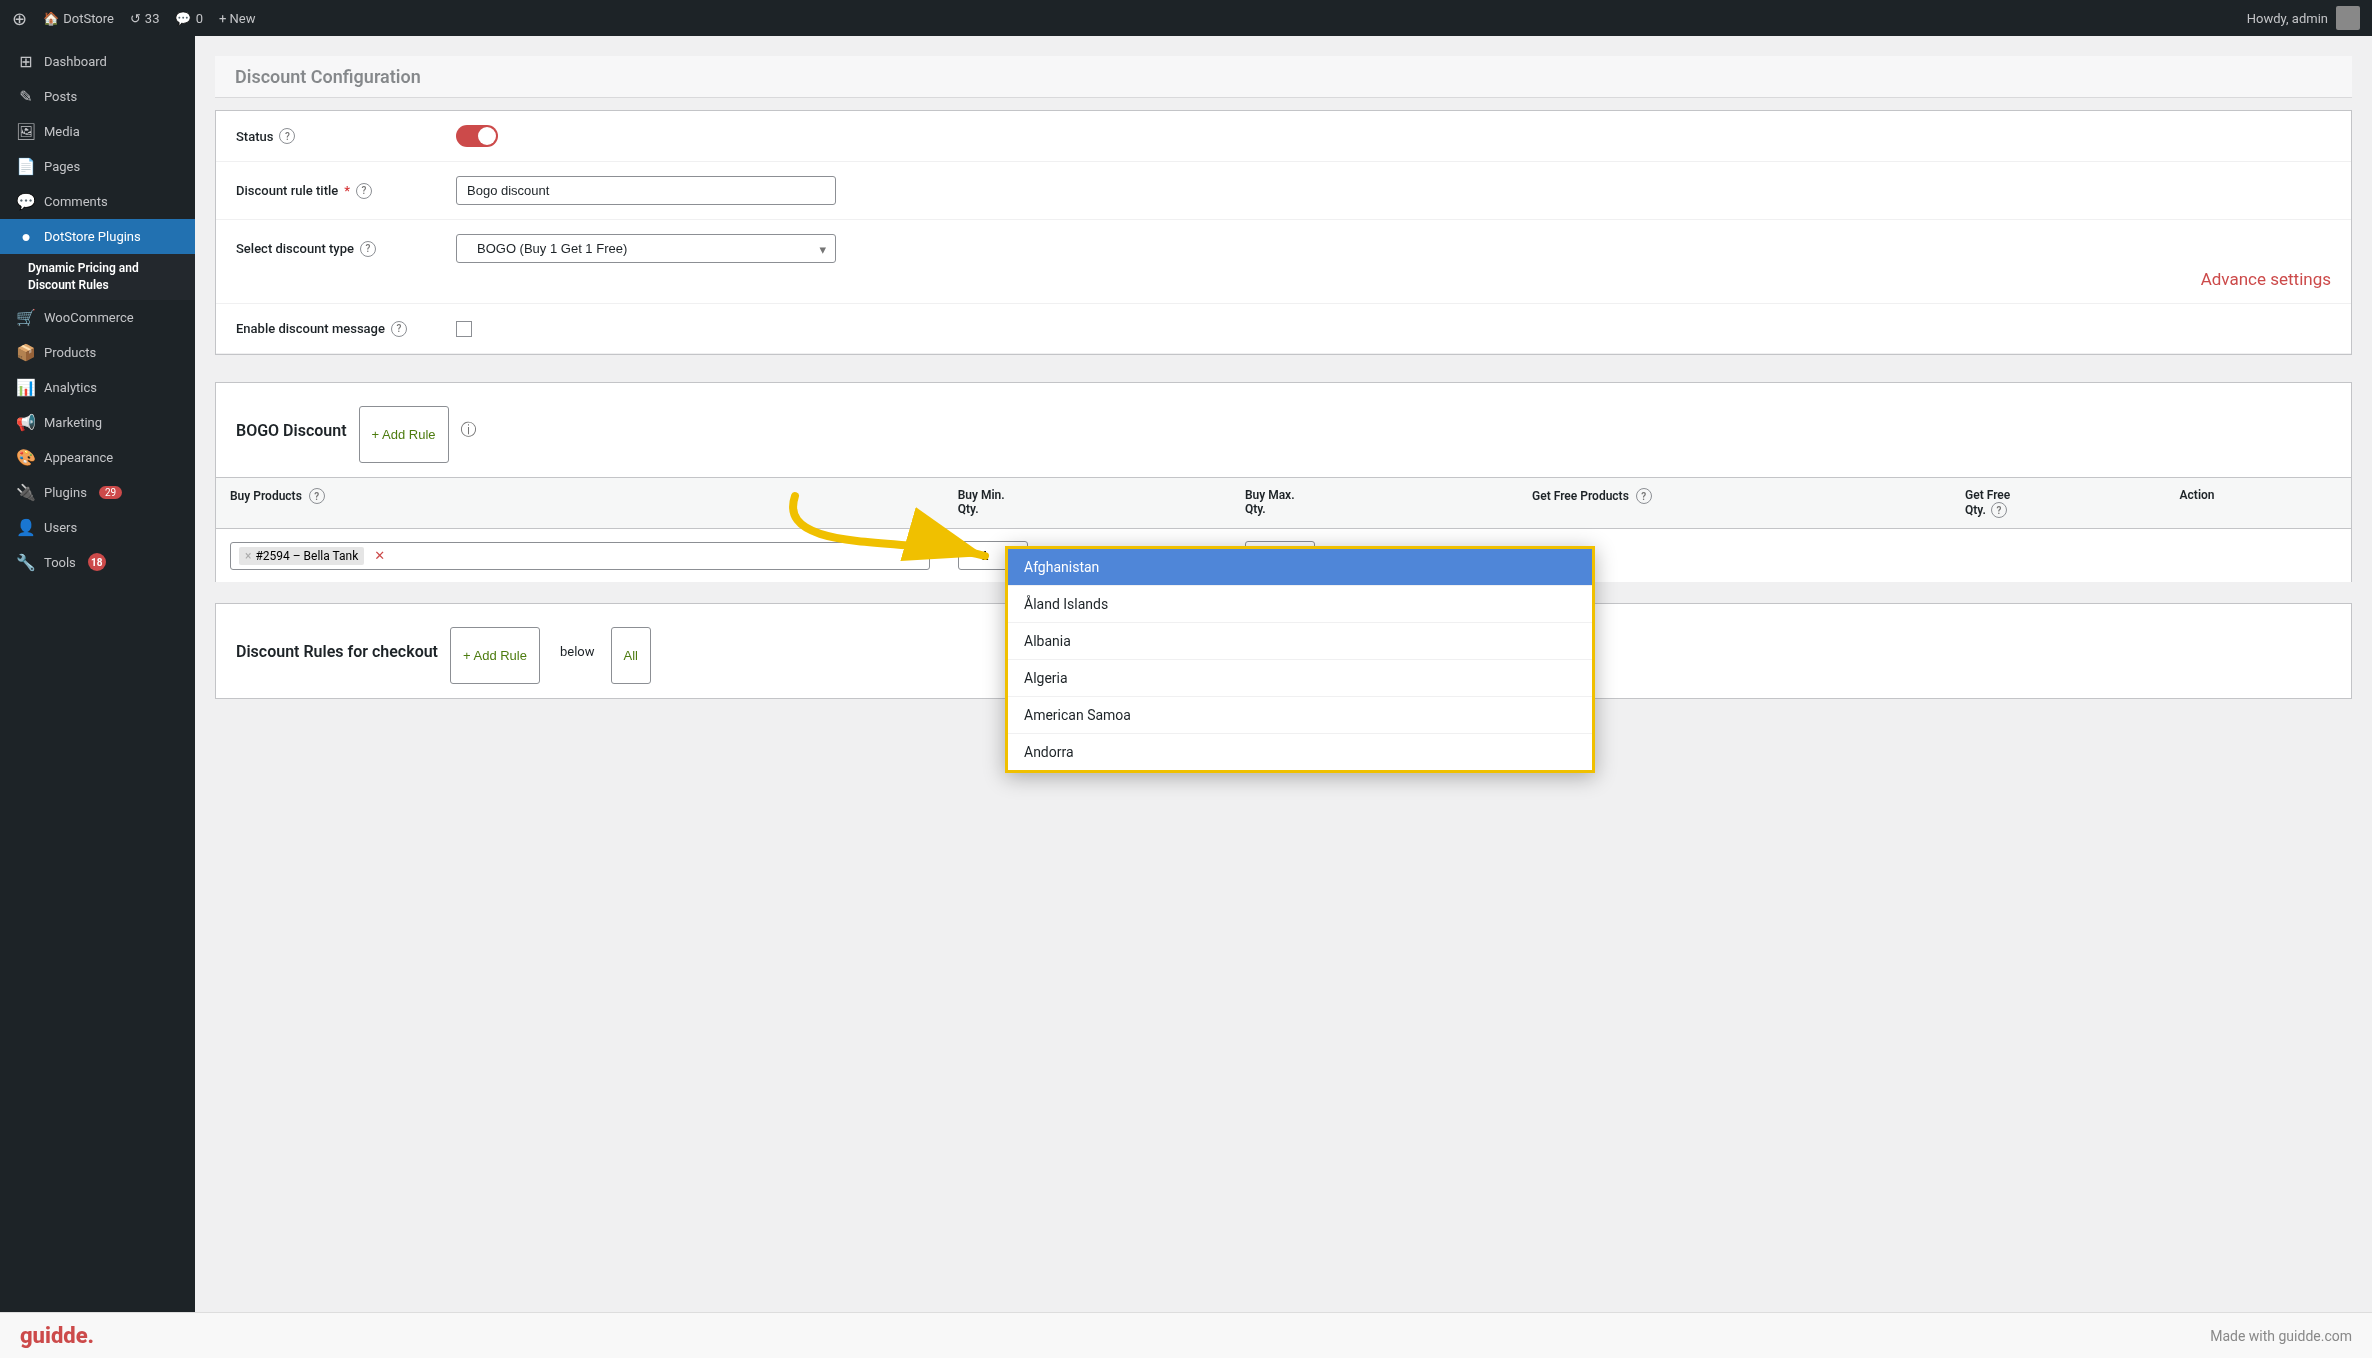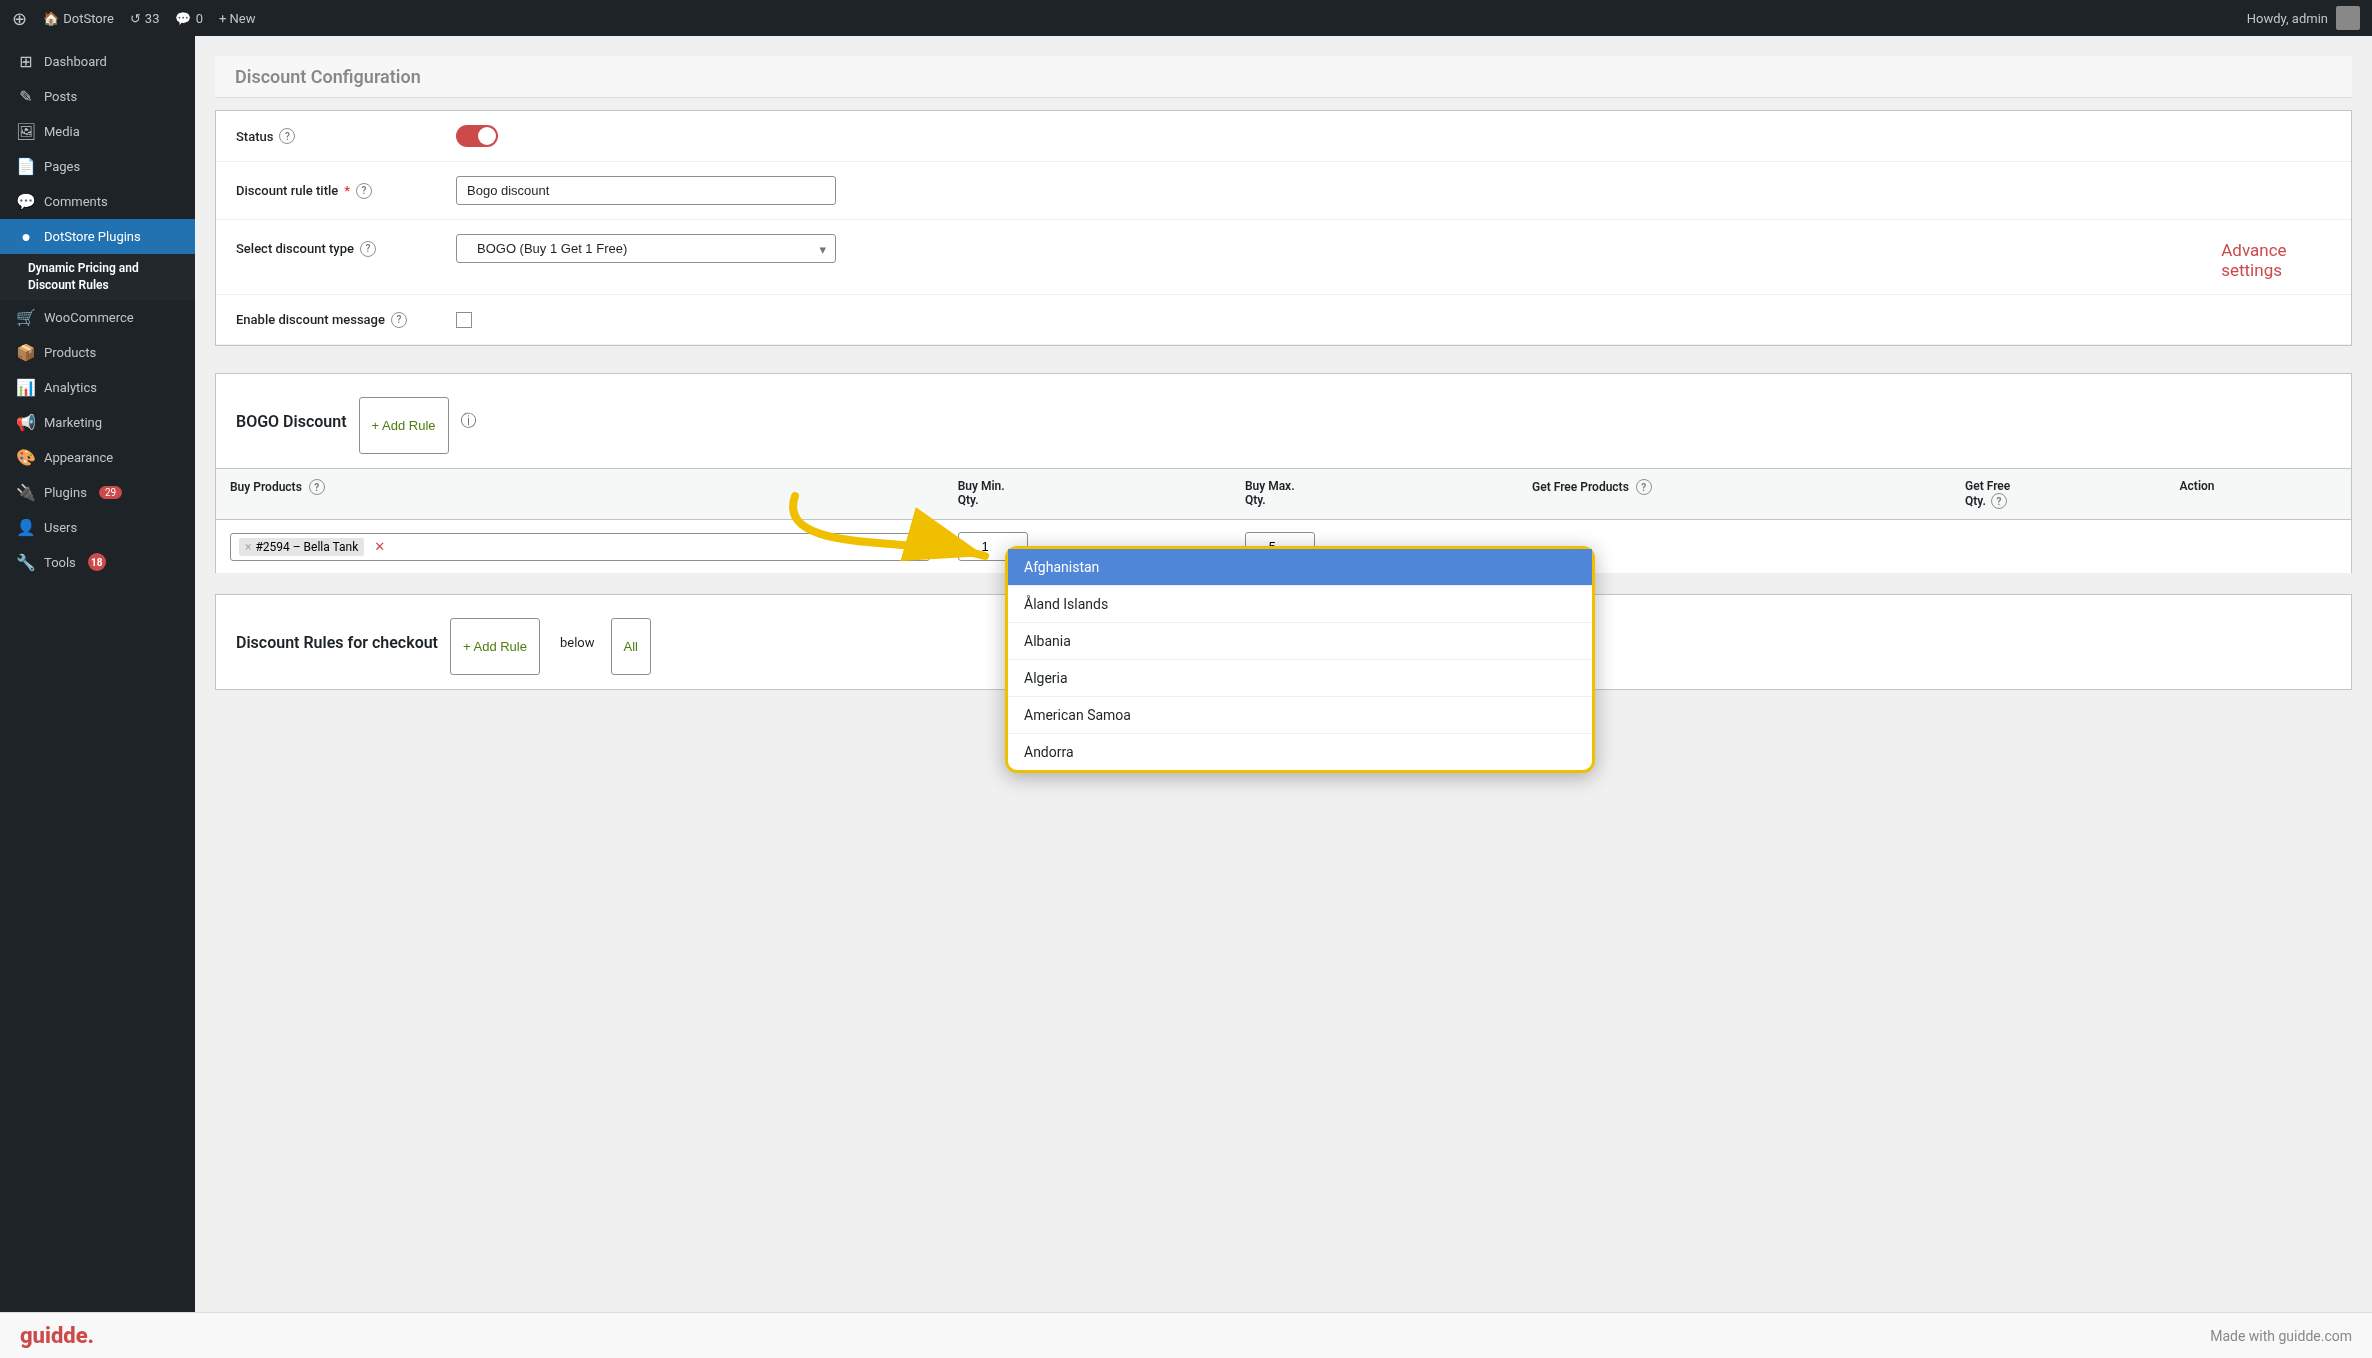--- a/index.html
+++ b/index.html
@@ -97,21 +97,21 @@
 
     
     .tag-input { border: 1px solid #8c8f94; border-radius: 3px; padding: 4px 8px; min-width: 220px; display: flex; align-items: center; flex-wrap: wrap; gap: 4px; background: #fff; }
     .tag { background: #e5e5e5; border-radius: 2px; padding: 2px 6px; font-size: 12px; display: flex; align-items: center; gap: 4px; }
     .tag-remove-x { color: #cc4a4a; cursor: pointer; margin-left: 6px; }
 
     
     .num-input { border: 1px solid #8c8f94; border-radius: 3px; padding: 6px 8px; width: 70px; font-size: 13px; text-align: center; }
 
     
-    .dropdown-overlay { position: absolute; top: 510px; left: 810px; width: 590px; background: #fff; border: 3px solid #f0c000; border-radius: 12px; z-index: 1000; box-shadow: 0 4px 20px rgba(0,0,0,0.3); }
+    .dropdown-overlay { position: absolute; top: 510px; left: 810px; width: 590px; background: #fff; border: 3px solid #f0c000; border-radius: 0; z-index: 1000; box-shadow: 0 4px 20px rgba(0,0,0,0.3); }
     .dropdown-item { padding: 10px 16px; font-size: 14px; color: #1d2327; cursor: pointer; border-bottom: 1px solid #f0f0f1; }
     .dropdown-item.selected { background: #4f86d8; color: #fff; }
     .dropdown-item:last-child { border-bottom: none; }
 
     
     .arrow-container { position: absolute; top: 440px; left: 540px; width: 300px; height: 120px; pointer-events: none; z-index: 999; }
 
     
     .checkout-header { display: flex; align-items: center; gap: 12px; padding: 14px 20px; background: #fff; border: 1px solid #c3c4c7; margin-top: 20px; }
 
@@ -245,21 +245,21 @@
         <div class="form-label">
           <span>Discount rule title</span>
           <span class="required-star">*</span>
           <span class="tooltip-q">?</span>
         </div>
         <div class="form-control-area">
           <input type="text" class="text-input" value="Bogo discount" style="">
         </div>
       </div>
 
-      <div class="form-row" style="flex-direction:row; align-items:flex-start;">
+      <div class="form-row" style="flex-direction:column; align-items:flex-end;">
         <div style="display:flex; align-items:center; width:100%;">
           <div class="form-label">
             <span>Select discount type</span>
             <span class="tooltip-q">?</span>
           </div>
           <div class="form-control-area">
             <div class="select-wrapper">
               <select class="select-input">
                 <option>BOGO (Buy 1 Get 1 Free)</option>
                 <option>Percentage Discount</option>

